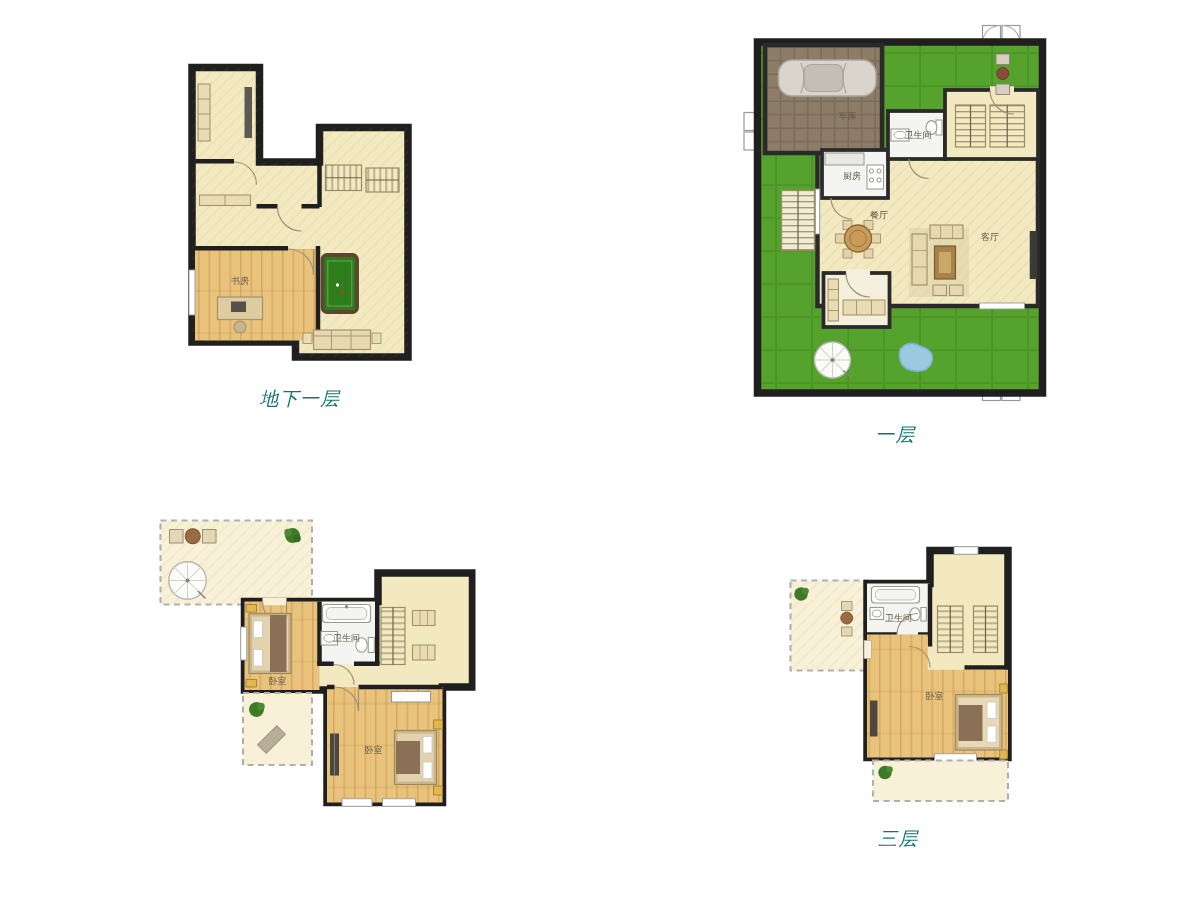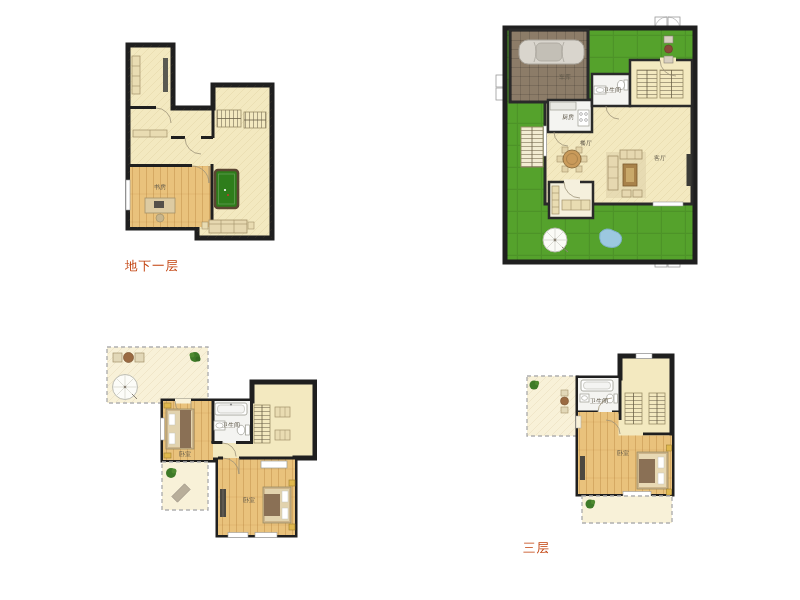--- a/index.html
+++ b/index.html
@@ -1,19 +1,19 @@
 <!DOCTYPE html>
 <html><head>
 <meta charset="utf-8">
 <style>
   html,body{margin:0;padding:0;background:#ffffff;}
   #canvas{position:relative;width:800px;height:600px;background:#ffffff;overflow:hidden;
           font-family:"Liberation Sans",sans-serif;}
   .floor{position:absolute;}
-  .floor-label{color:#c2410c;font-size:12.5px;letter-spacing:1px;}
+  .floor-label{text-align:center;color:#0f766e;font-size:12.5px;letter-spacing:1px;font-style:italic;}
   svg{display:block;}
   svg text{font-family:"Liberation Sans",sans-serif;font-size:6px;fill:#5d5648;}
   .wall{fill:#1f1f1f;}
   .doorarc{fill:none;stroke:#9c9279;stroke-width:.8;}
 </style>
 </head>
 <body>
 
 <div id="canvas">
 
@@ -238,20 +238,21 @@
     </g>
 
     <path d="M 106,219 Q 112,212 120,217 Q 130,220 127,228 Q 124,235 114,233 Q 104,231 106,219 Z" fill="#9cc8e0" stroke="#7fb2cc" stroke-width="1"></path>
 
     <text x="71" y="65" text-anchor="middle">车库</text>
     <text x="118" y="78" text-anchor="middle">卫生间</text>
     <text x="74" y="105" text-anchor="middle">厨房</text>
     <text x="92" y="131" text-anchor="middle">餐厅</text>
     <text x="166" y="146" text-anchor="middle">客厅</text>
   </svg>
+  <div class="floor-label" style="margin-top:12px;">一层</div>
 </div>
 
 <div class="floor" style="left:103px;top:343px;width:214px;">
   <svg width="214" height="198" viewBox="0 0 214 198">
 
     <g>
       <rect x="4" y="4" width="101" height="56" fill="#f8f1d8" stroke="#b0b0b0" stroke-width="1.4" stroke-dasharray="4 3"></rect>
       <rect x="5" y="5" width="99" height="54" fill="url(#creamtex)"></rect>
       <g>
         <rect x="10" y="10" width="9" height="9" fill="#e2d8b8" stroke="#a3926a" stroke-width="0.7"></rect>
@@ -358,21 +359,21 @@
       </g>
       <rect x="-4" y="-9" width="8" height="18" transform="translate(78,150) rotate(45)" fill="#b8ae9a" stroke="#9a9084" stroke-width="0.7"></rect>
     </g>
 
     <text x="82" y="113" text-anchor="middle">卧室</text>
     <text x="128" y="84" text-anchor="middle">卫生间</text>
     <text x="146" y="159" text-anchor="middle">卧室</text>
   </svg>
 </div>
 
-<div class="floor" style="left:523px;top:352px;width:152px;">
+<div class="floor" style="left:523px;top:363px;width:152px;">
   <svg width="152" height="178" viewBox="0 0 152 178">
 
     <g>
       <rect x="4" y="24" width="51" height="60" fill="#f8f1d8" stroke="#b0b0b0" stroke-width="1.4" stroke-dasharray="4 3"></rect>
       <rect x="5" y="25" width="49" height="58" fill="url(#creamtex)"></rect>
       <g>
         <circle cx="11" cy="33" r="4.5" fill="#3e7a28"></circle>
         <circle cx="14" cy="31" r="2.2" fill="#4e8a30"></circle>
       </g>
       <g>

